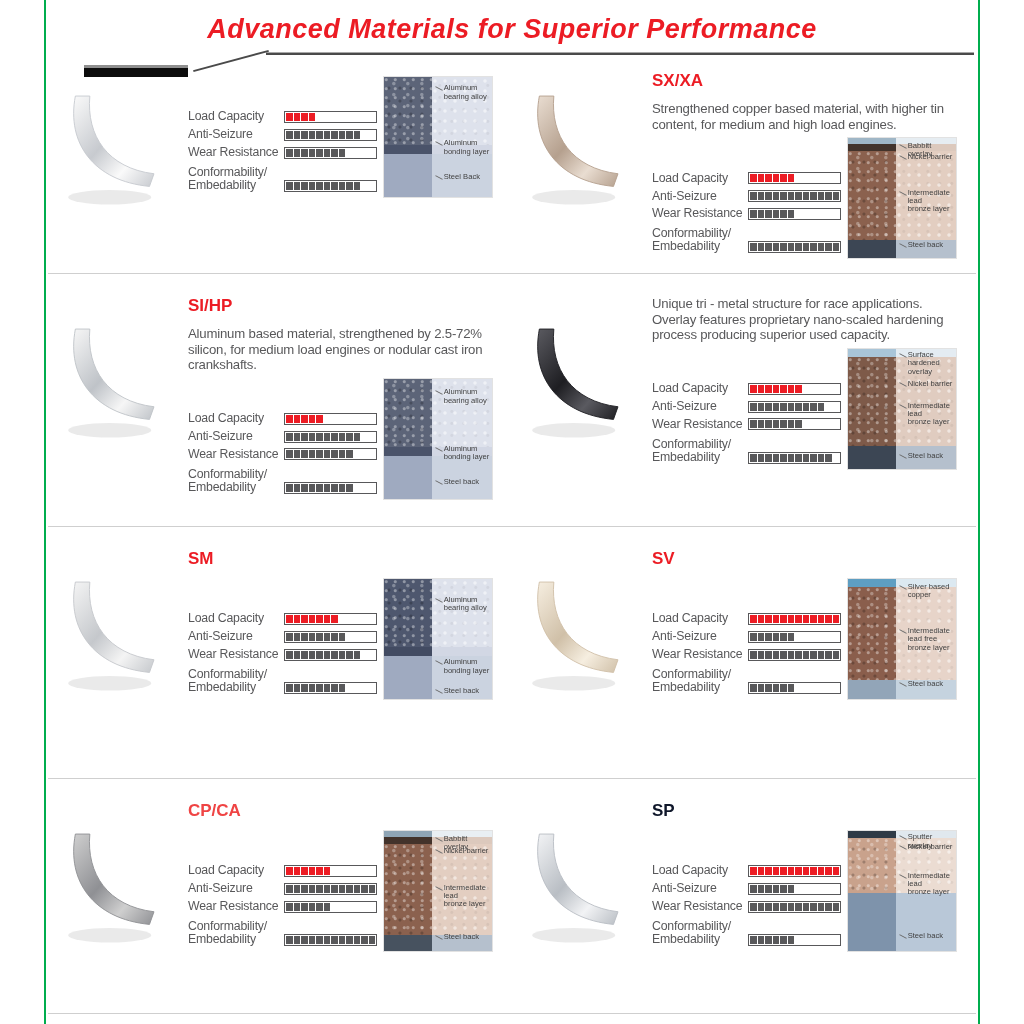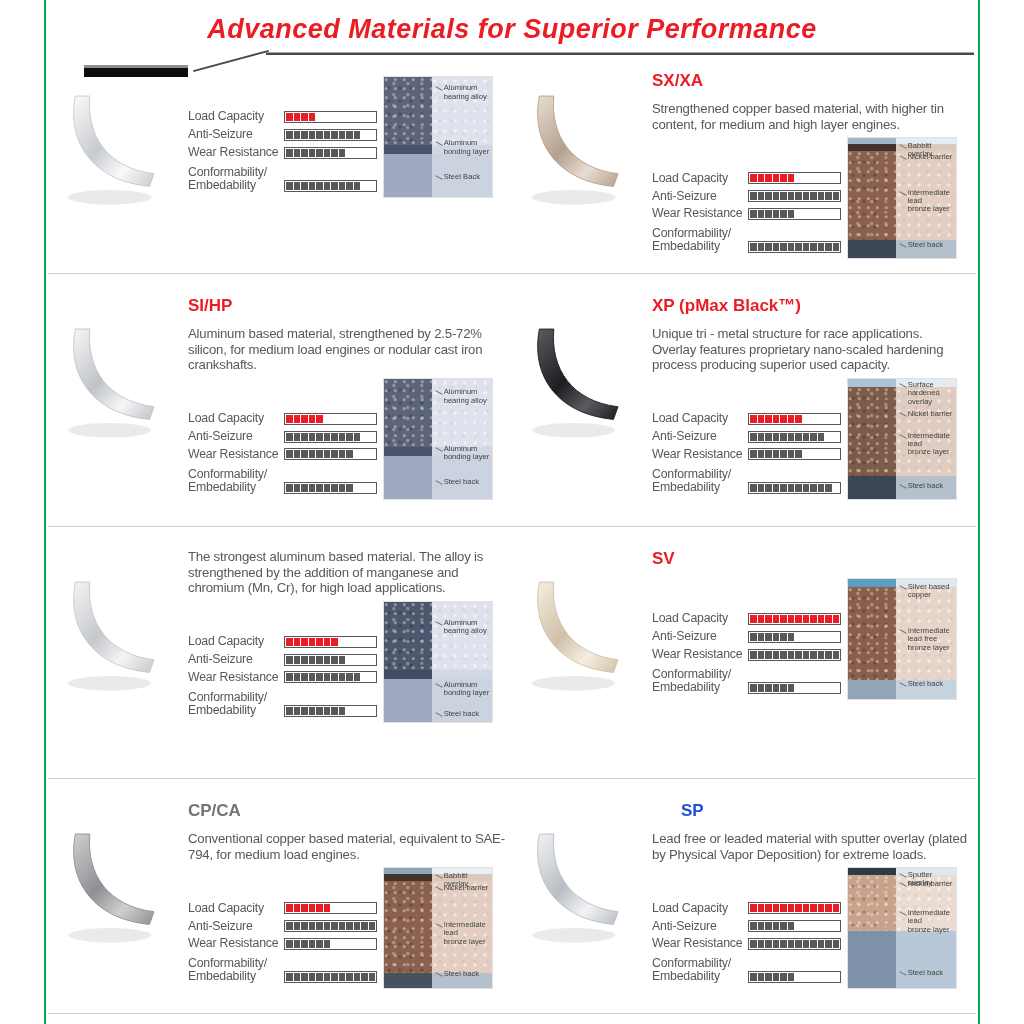--- a/index.html
+++ b/index.html
@@ -193,21 +193,21 @@
                 <stop offset="0.45" stop-color="#B5A08E"></stop>
                 <stop offset="0.72" stop-color="#E9DDD1"></stop>
                 <stop offset="1" stop-color="#B5A08E"></stop>
               </linearGradient>
             </defs>
             <ellipse cx="68" cy="122" rx="46" ry="8" fill="#555" opacity="0.12"></ellipse>
             <path d="M30 10 C 20 62 50 104 112 110 L 117 96 C 66 90 42 54 46 10 Z" fill="url(#bg1)" stroke="#B5A08E" stroke-width="1"></path>
           </svg></div>
       <div class="content">
         <h3 class="mcode" style="color: rgb(236, 28, 36);">SX/XA</h3>
-        <p class="mdesc">Strengthened copper based material, with higher tin content, for medium and high layer engines.</p>
+        <p class="mdesc">Strengthened copper based material, with higher tin content, for medium and high load engines.</p>
         <div class="panel">
           <div class="ratings">
             <div class="rrow">
               <span class="rlabel">Load Capacity</span>
               <span class="bar">
                   <i style="background-color: rgb(236, 28, 36);"></i>
                   <i style="background-color: rgb(236, 28, 36);"></i>
                   <i style="background-color: rgb(236, 28, 36);"></i>
                   <i style="background-color: rgb(236, 28, 36);"></i>
                   <i style="background-color: rgb(236, 28, 36);"></i>
@@ -414,21 +414,20 @@
                 <stop offset="0" stop-color="#5A5A60"></stop>
                 <stop offset="0.45" stop-color="#1E1E22"></stop>
                 <stop offset="0.72" stop-color="#5A5A60"></stop>
                 <stop offset="1" stop-color="#1E1E22"></stop>
               </linearGradient>
             </defs>
             <ellipse cx="68" cy="122" rx="46" ry="8" fill="#555" opacity="0.12"></ellipse>
             <path d="M30 10 C 20 62 50 104 112 110 L 117 96 C 66 90 42 54 46 10 Z" fill="url(#bg3)" stroke="#1E1E22" stroke-width="1"></path>
           </svg></div>
       <div class="content">
-        <h3 class="mcode" style="color: rgb(236, 28, 36);">XP (pMax Black™)</h3>
         <p class="mdesc">Unique tri - metal structure for race applications. Overlay features proprietary nano-scaled hardening process producing superior used capacity.</p>
         <div class="panel">
           <div class="ratings">
             <div class="rrow">
               <span class="rlabel">Load Capacity</span>
               <span class="bar">
                   <i style="background-color: rgb(236, 28, 36);"></i>
                   <i style="background-color: rgb(236, 28, 36);"></i>
                   <i style="background-color: rgb(236, 28, 36);"></i>
                   <i style="background-color: rgb(236, 28, 36);"></i>
@@ -528,21 +527,21 @@
                 <stop offset="0" stop-color="#F4F4F4"></stop>
                 <stop offset="0.45" stop-color="#C5C8CC"></stop>
                 <stop offset="0.72" stop-color="#F4F4F4"></stop>
                 <stop offset="1" stop-color="#C5C8CC"></stop>
               </linearGradient>
             </defs>
             <ellipse cx="68" cy="122" rx="46" ry="8" fill="#555" opacity="0.12"></ellipse>
             <path d="M30 10 C 20 62 50 104 112 110 L 117 96 C 66 90 42 54 46 10 Z" fill="url(#bg4)" stroke="#C5C8CC" stroke-width="1"></path>
           </svg></div>
       <div class="content">
-        <p class="mdesc">The strongest aluminum based material. The alloy is strengthened by the addition of manganese and chromium (Mn, Cr), for high load applications.</p>
+        <h3 class="mcode" style="color: rgb(236, 28, 36);">SM</h3>
         <div class="panel">
           <div class="ratings">
             <div class="rrow">
               <span class="rlabel">Load Capacity</span>
               <span class="bar">
                   <i style="background-color: rgb(236, 28, 36);"></i>
                   <i style="background-color: rgb(236, 28, 36);"></i>
                   <i style="background-color: rgb(236, 28, 36);"></i>
                   <i style="background-color: rgb(236, 28, 36);"></i>
                   <i style="background-color: rgb(236, 28, 36);"></i>
@@ -746,22 +745,21 @@
                 <stop offset="0" stop-color="#CFCFCF"></stop>
                 <stop offset="0.45" stop-color="#8F9094"></stop>
                 <stop offset="0.72" stop-color="#CFCFCF"></stop>
                 <stop offset="1" stop-color="#8F9094"></stop>
               </linearGradient>
             </defs>
             <ellipse cx="68" cy="122" rx="46" ry="8" fill="#555" opacity="0.12"></ellipse>
             <path d="M30 10 C 20 62 50 104 112 110 L 117 96 C 66 90 42 54 46 10 Z" fill="url(#bg6)" stroke="#8F9094" stroke-width="1"></path>
           </svg></div>
       <div class="content">
-        <h3 class="mcode" style="color: #737373;">CP/CA</h3>
-        <p class="mdesc">Conventional copper based material, equivalent to SAE-794, for medium load engines.</p>
+        <h3 class="mcode" style="color: #ef4444;">CP/CA</h3>
         <div class="panel">
           <div class="ratings">
             <div class="rrow">
               <span class="rlabel">Load Capacity</span>
               <span class="bar">
                   <i style="background-color: rgb(236, 28, 36);"></i>
                   <i style="background-color: rgb(236, 28, 36);"></i>
                   <i style="background-color: rgb(236, 28, 36);"></i>
                   <i style="background-color: rgb(236, 28, 36);"></i>
                   <i style="background-color: rgb(236, 28, 36);"></i>
@@ -857,22 +855,21 @@
                 <stop offset="0" stop-color="#F2F3F5"></stop>
                 <stop offset="0.45" stop-color="#B9BEC4"></stop>
                 <stop offset="0.72" stop-color="#F2F3F5"></stop>
                 <stop offset="1" stop-color="#B9BEC4"></stop>
               </linearGradient>
             </defs>
             <ellipse cx="68" cy="122" rx="46" ry="8" fill="#555" opacity="0.12"></ellipse>
             <path d="M30 10 C 20 62 50 104 112 110 L 117 96 C 66 90 42 54 46 10 Z" fill="url(#bg7)" stroke="#B9BEC4" stroke-width="1"></path>
           </svg></div>
       <div class="content">
-        <h3 class="mcode" style="color: #1d4ed8; margin-left: 29px;">SP</h3>
-        <p class="mdesc">Lead free or leaded material with sputter overlay (plated by Physical Vapor Deposition) for extreme loads.</p>
+        <h3 class="mcode" style="color: #0f172a;">SP</h3>
         <div class="panel">
           <div class="ratings">
             <div class="rrow">
               <span class="rlabel">Load Capacity</span>
               <span class="bar">
                   <i style="background-color: rgb(236, 28, 36);"></i>
                   <i style="background-color: rgb(236, 28, 36);"></i>
                   <i style="background-color: rgb(236, 28, 36);"></i>
                   <i style="background-color: rgb(236, 28, 36);"></i>
                   <i style="background-color: rgb(236, 28, 36);"></i>

